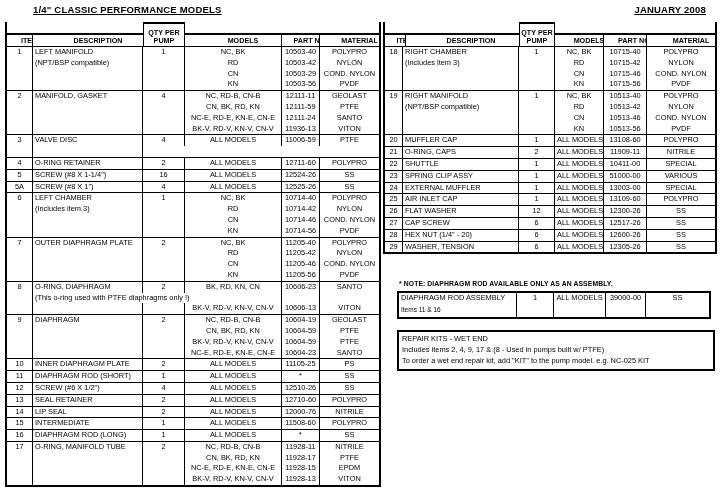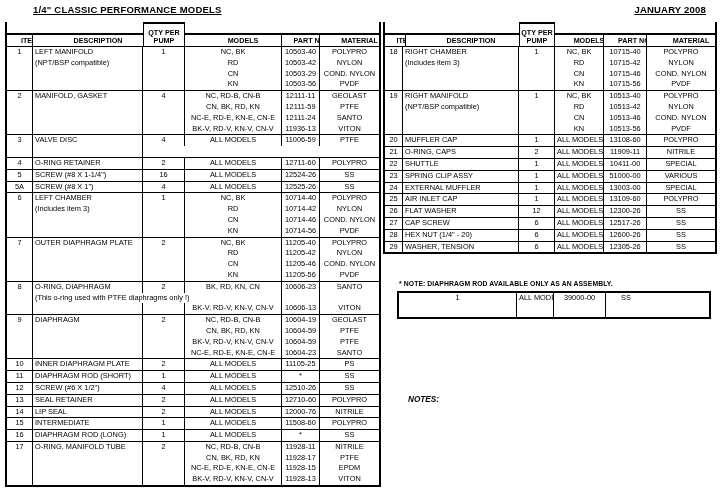--- a/index.html
+++ b/index.html
@@ -475,24 +475,32 @@
           <div class="c c-qty">6</div>
           <div class="c c-models">ALL MODELS</div>
           <div class="c c-part">12305-26</div>
           <div class="c c-mat">SS</div>
         </div>
       </div>
   </div>
 
   <div class="assembly-note">* NOTE: DIAPHRAGM ROD AVAILABLE ONLY AS AN ASSEMBLY.</div>
   <div class="mini-table">
+    <div class="mc">
+      <div>DIAPHRAGM ROD ASSEMBLY</div>
+      <div class="sub">Items 11 &amp; 16</div>
+    </div>
     <div class="mc ctr">1</div>
     <div class="mc ctr">ALL MODELS</div>
     <div class="mc ctr">39000-00</div>
     <div class="mc ctr">SS</div>
   </div>
 
+  <div class="repair-box">
+    <div>REPAIR KITS - WET END</div>
+    <div>Includes items 2, 4, 9, 17 &amp; (8 - Used in pumps built w/ PTFE)</div>
+    <div>To order a wet end repair kit, add "KIT" to the pump model. e.g. NC-025 KIT</div>
+  </div>
 
   <div class="notes">
-    <div class="notes-title">NOTES:</div>
   </div>
 
 </div>
 
 </body></html>

